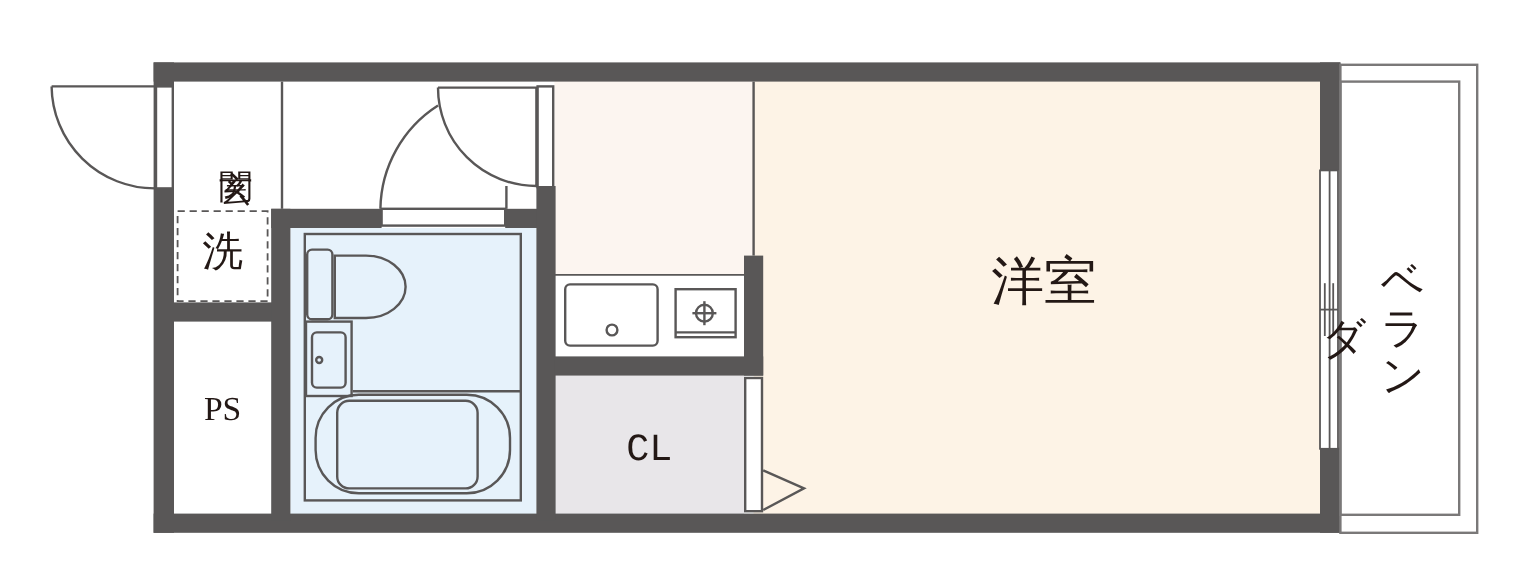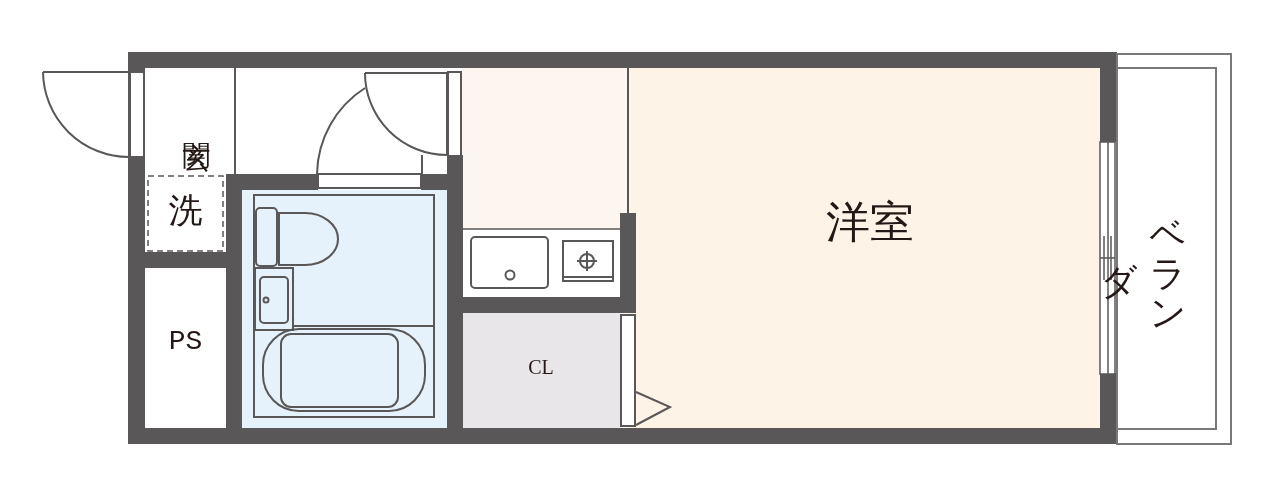--- a/index.html
+++ b/index.html
@@ -101,18 +101,18 @@
   </g>
 
   <g fill="none" stroke="#7a7878" stroke-width="2">
     <rect x="1117" y="54" width="114" height="390"></rect>
     <rect x="1117" y="68" width="99" height="361"></rect>
   </g>
 </svg>
 
 <div class="label" style="left:160px;top:85px;width:52px;font-size:28px;line-height:32px;writing-mode:vertical-rl;height:70px;">玄関</div>
 <div class="label" style="left:148px;top:190px;width:75px;font-size:34px;line-height:40px;">洗</div>
-<div class="label" style="left:145px;top:326px;width:81px;font-size:28px;font-family:Liberation Mono, monospace;">PS</div>
-<div class="label" style="left:462px;top:356px;width:158px;font-size:20px;font-family:Liberation Serif, serif;">CL</div>
-<div class="label" style="left:760px;top:195px;width:220px;font-size:44px;line-height:54px;">
+<div class="label" style="left:145px;top:326px;width:81px;font-size:28px;font-family:Liberation Serif, serif;">PS</div>
+<div class="label" style="left:462px;top:356px;width:158px;font-size:32px;font-family:Liberation Mono, monospace;">CL</div>
+<div class="label" style="left:760px;top:208px;width:220px;font-size:44px;line-height:54px;">
   <div>洋室</div>
 </div>
 <div class="label" style="left:1140px;top:175px;width:52px;height:160px;font-size:36px;writing-mode:vertical-rl;">ベランダ</div>
 
 </body></html>

